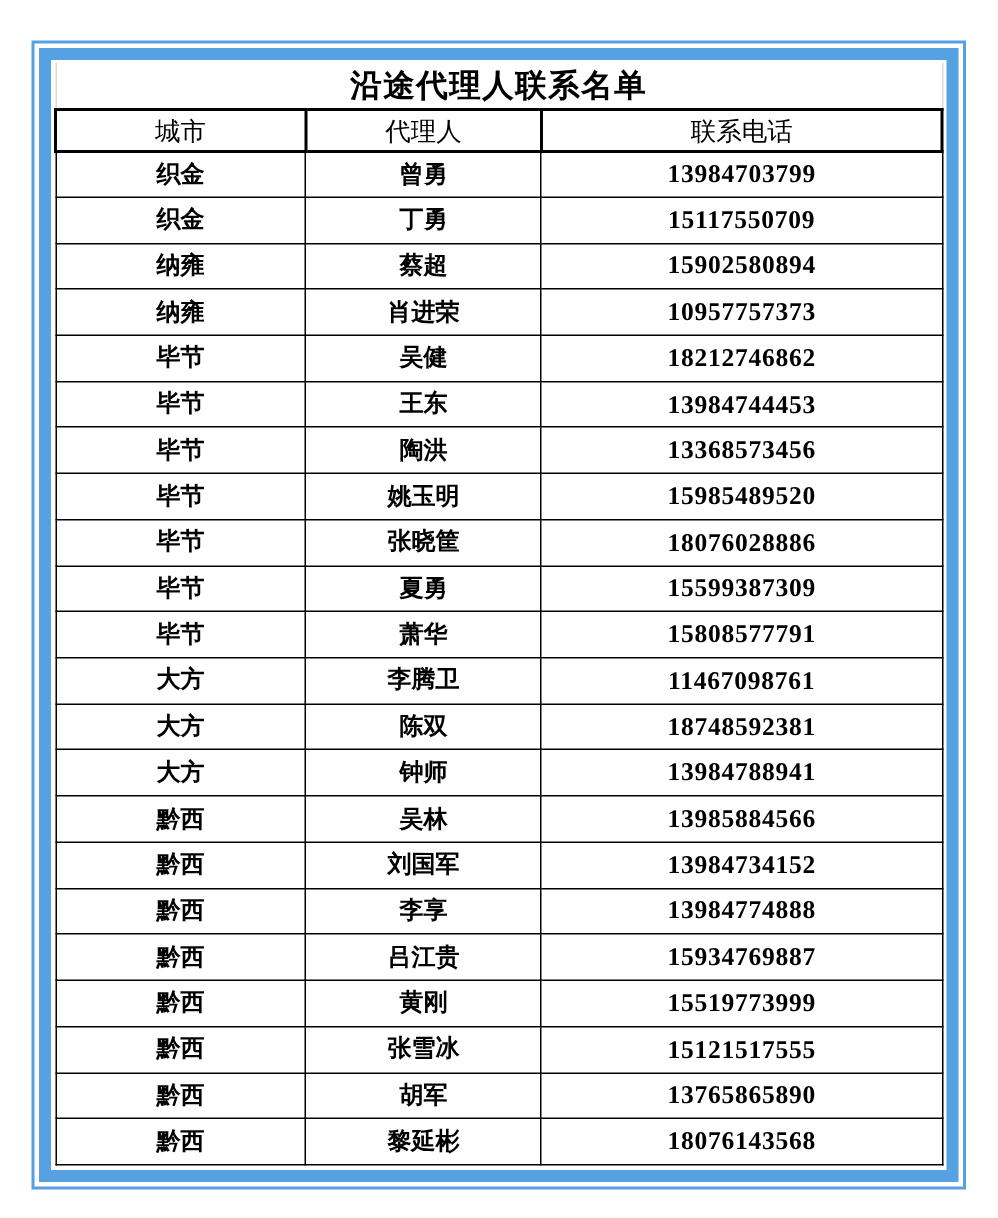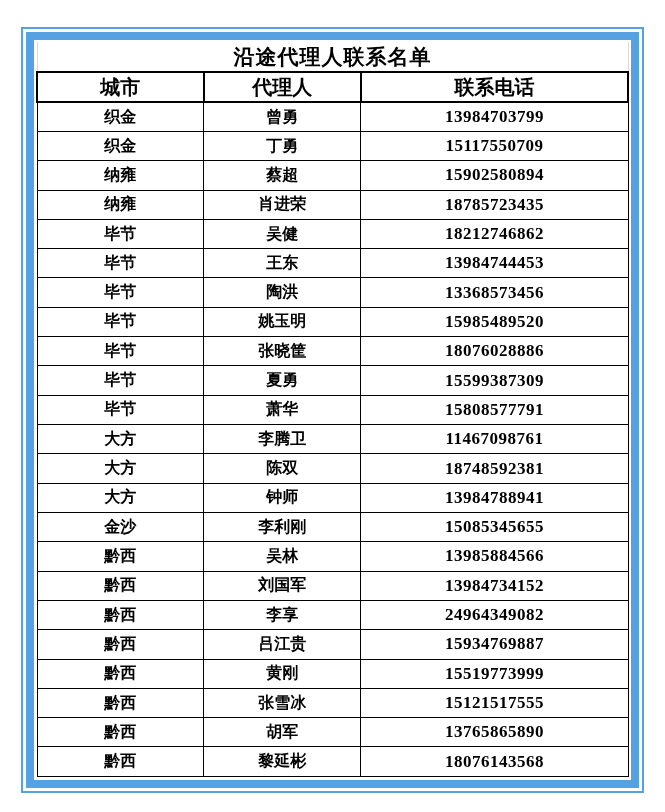--- a/index.html
+++ b/index.html
@@ -45,22 +45,22 @@
     border-left: 1px solid #d9d9d9;
     border-right: 1px solid #d9d9d9;
     border-top: none;
     font-size: 21px;
     font-weight: bold;
     letter-spacing: 1px;
   }
   tr.header-row th {
     height: 25px;
     border: 2px solid #000000;
-    font-size: 20px;
-    font-weight: bold;
+    font-size: 17px;
+    font-weight: normal;
   }
   tr.data-row td {
     height: 28.3px;
     border: 1.5px solid #000000;
   }
   td.cell-cn {
     font-size: 16px;
     font-weight: bold;
     margin-top: 17px;
   }
@@ -108,21 +108,21 @@
 
   <tr class="data-row">
     <td class="cell-cn">纳雍</td>
     <td class="cell-cn">蔡超</td>
     <td class="cell-num">15902580894</td>
   </tr>
 
   <tr class="data-row">
     <td class="cell-cn">纳雍</td>
     <td class="cell-cn">肖进荣</td>
-    <td class="cell-num">18785723435</td>
+    <td class="cell-num">10957757373</td>
   </tr>
 
   <tr class="data-row">
     <td class="cell-cn">毕节</td>
     <td class="cell-cn">吴健</td>
     <td class="cell-num">18212746862</td>
   </tr>
 
   <tr class="data-row">
     <td class="cell-cn">毕节</td>
@@ -171,42 +171,37 @@
     <td class="cell-cn">陈双</td>
     <td class="cell-num">18748592381</td>
   </tr>
 
   <tr class="data-row">
     <td class="cell-cn">大方</td>
     <td class="cell-cn">钟师</td>
     <td class="cell-num">13984788941</td>
   </tr>
 
-  <tr class="data-row">
-    <td class="cell-cn">金沙</td>
-    <td class="cell-cn">李利刚</td>
-    <td class="cell-num">15085345655</td>
-  </tr>
 
   <tr class="data-row">
     <td class="cell-cn">黔西</td>
     <td class="cell-cn">吴林</td>
     <td class="cell-num">13985884566</td>
   </tr>
 
   <tr class="data-row">
     <td class="cell-cn">黔西</td>
     <td class="cell-cn">刘国军</td>
     <td class="cell-num">13984734152</td>
   </tr>
 
   <tr class="data-row">
     <td class="cell-cn">黔西</td>
     <td class="cell-cn">李享</td>
-    <td class="cell-num">24964349082</td>
+    <td class="cell-num">13984774888</td>
   </tr>
 
   <tr class="data-row">
     <td class="cell-cn">黔西</td>
     <td class="cell-cn">吕江贵</td>
     <td class="cell-num">15934769887</td>
   </tr>
 
   <tr class="data-row">
     <td class="cell-cn">黔西</td>

